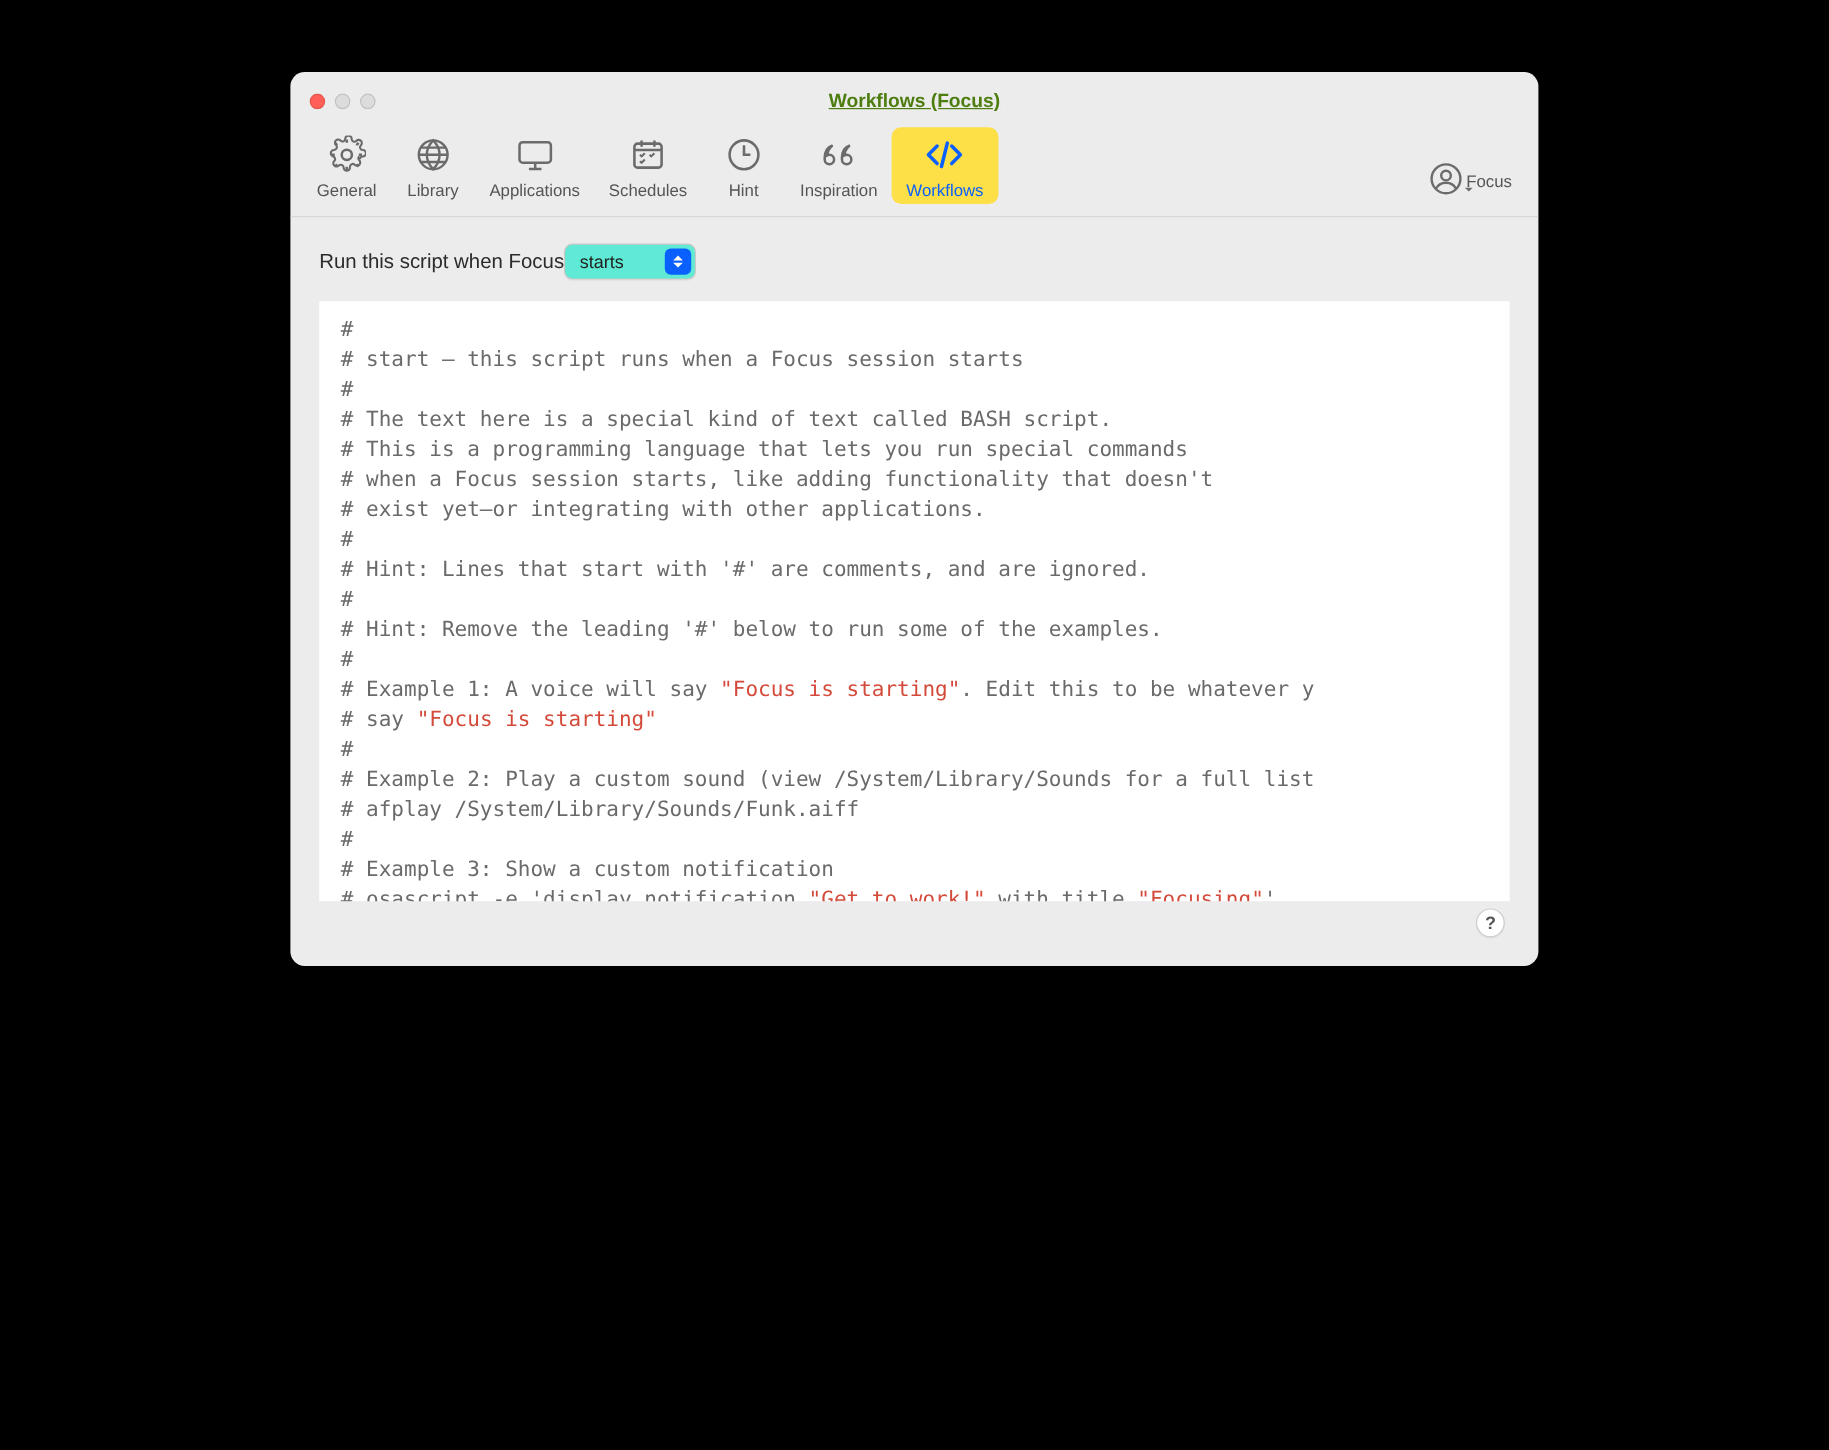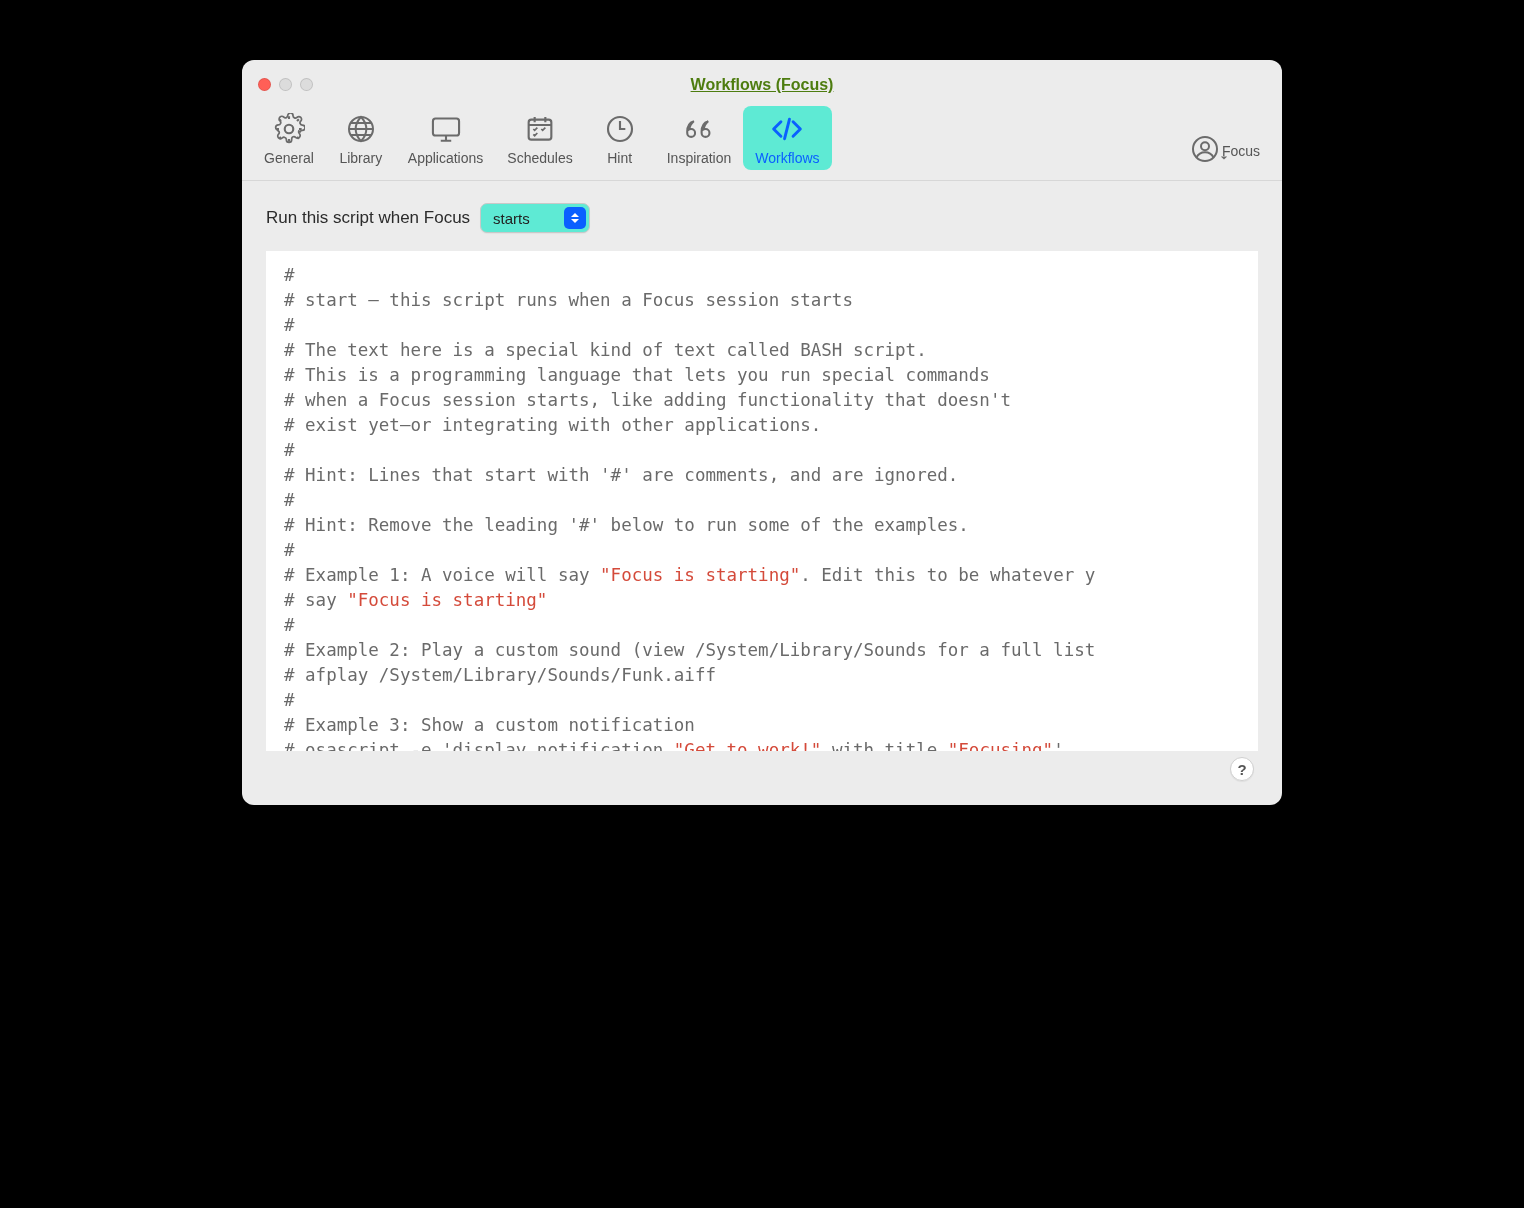--- a/index.html
+++ b/index.html
@@ -59,21 +59,21 @@
     flex-direction: column;
     align-items: center;
     justify-content: flex-end;
     padding: 6px 12px 4px 12px;
     border-radius: 8px;
     cursor: default;
     color: #555;
     min-width: 70px;
   }
   .toolbar .tab.active {
-    background: #5eead4;
+    background: #fde047;
   }
   .toolbar .tab .icon {
     width: 34px; height: 34px;
     display: flex; align-items: center; justify-content: center;
     color: #6b6b6b;
   }
   .toolbar .tab.active .icon { color: #0a60ff; }
   .toolbar .tab.active .lbl { color: #0a60ff; }
   .toolbar .tab .lbl {
     font-size: 14px;
@@ -93,21 +93,20 @@
     color: #6b6b6b;
     position: relative;
   }
   .toolbar .account .lbl { font-size: 14px; margin-top: 4px; }
   .content {
     padding: 22px 24px 18px 24px;
   }
   .row {
     display: flex;
     align-items: center;
-    gap: 10px;
     margin-bottom: 18px;
   }
   .row .label {
     font-size: 17px;
     color: #2b2b2b;
   }
   .select {
     display: inline-flex;
     align-items: center;
     background: #5eead4;

